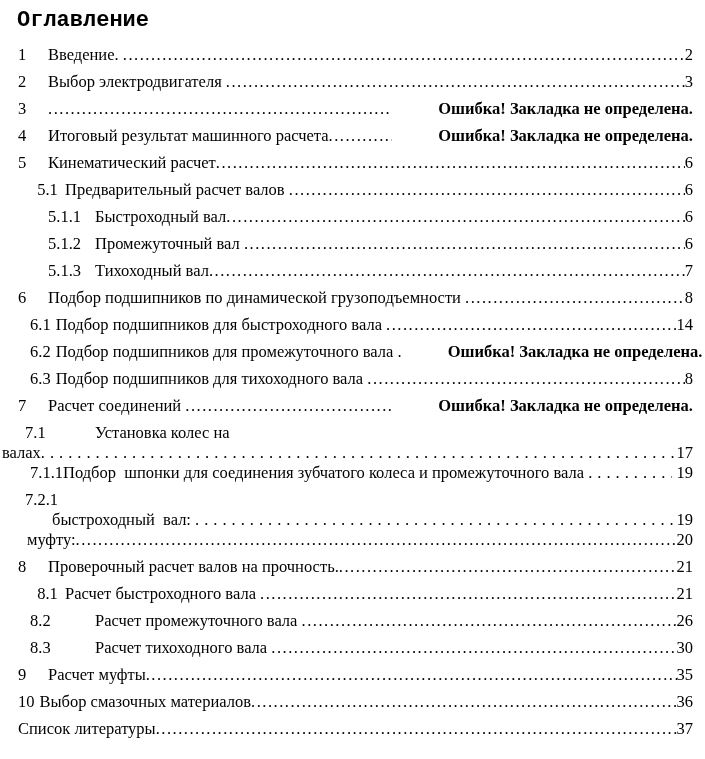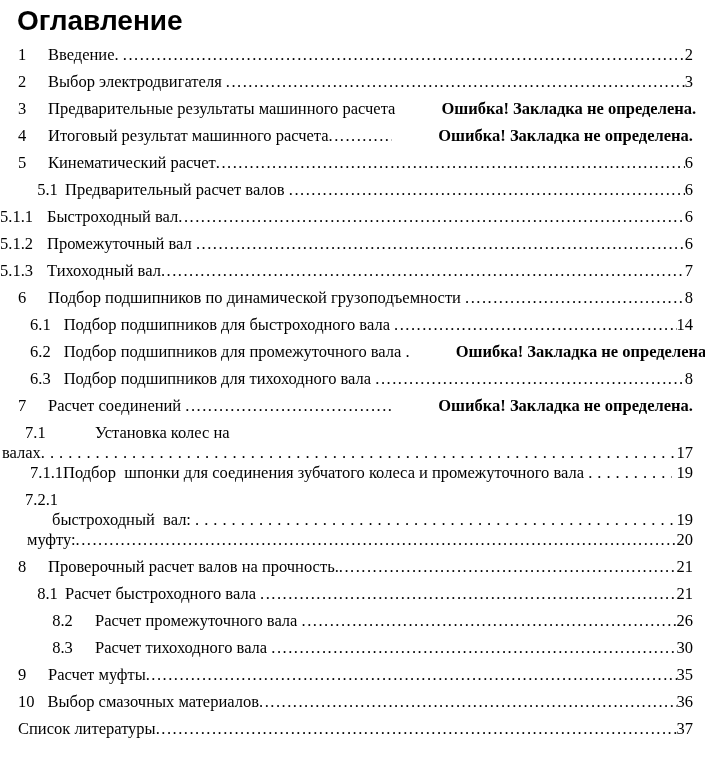--- a/index.html
+++ b/index.html
@@ -2,46 +2,46 @@
 <html><head>
 <meta charset="utf-8">
 <style>
   html,body{margin:0;padding:0;}
   body{
     width:705px;height:759px;overflow:hidden;background:#ffffff;color:#000000;
     font-family:"Liberation Serif",serif;font-size:16.5px;
   }
   .page{padding-top:6px;}
   .doc-title{
-    font-family:Liberation Sans, sans-serif;font-weight:700;font-size:28px;
+    font-family:Liberation Mono, monospace;font-weight:700;font-size:22px;
     line-height:30px;margin:0 0 9px 17px;
   }
   .row{display:flex;align-items:baseline;line-height:20px;margin-bottom:7px;padding-right:12px;}
   .mb0{margin-bottom:0;}
   .num{flex:0 0 auto;white-space:pre;}
   .w30{width:30px;}
   .w35{width:35px;text-align:center;}
   .w47{width:47px;}
-  .w65{width:65px;text-align:center;}
+  .w65{width:65px;}
   .w70{width:70px;}
-  .gap{margin-right:13px;}
+  .gap{margin-right:5px;}
   .txt{flex:0 1 auto;white-space:pre;}
   .leader{flex:1 1 auto;min-width:0;overflow:hidden;white-space:nowrap;letter-spacing:1.5px;}
   .leader::after{content:"........................................................................................................................................................................................................................";}
   .leader-wide{letter-spacing:5px;}
   .pg{flex:0 0 auto;white-space:pre;}
   .pgsp{padding-left:5px;}
   .err{flex:0 0 auto;font-weight:700;white-space:pre;margin-left:46px;}
   .pl2{padding-left:2px;align-items:center;}
   .pl13{padding-left:24px;margin-left:28px;}
   .pl18{padding-left:18px;}
   .pl25{padding-left:25px;}
   .pl27{padding-left:27px;}
   .pl30{padding-left:30px;}
-  .pl48{}
+  .pl48{padding-left:48px;}
 </style>
 </head>
 <body>
 
 <div class="page">
 
   <h1 class="doc-title">Оглавление</h1>
 
   <div class="row pl18">
     <span class="num w30">1</span>
@@ -52,21 +52,20 @@
 
   <div class="row pl18">
     <span class="num w30">2</span>
     <span class="txt">Выбор электродвигателя </span>
     <span class="leader"></span>
     <span class="pg">3</span>
   </div>
 
   <div class="row pl18">
     <span class="num w30">3</span>
-    <span class="txt">Предварительные результаты машинного расчета</span>
     <span class="leader"></span>
     <span class="err">Ошибка! Закладка не определена.</span>
   </div>
 
   <div class="row pl18">
     <span class="num w30">4</span>
     <span class="txt">Итоговый результат машинного расчета</span>
     <span class="leader"></span>
     <span class="err">Ошибка! Закладка не определена.</span>
   </div>

